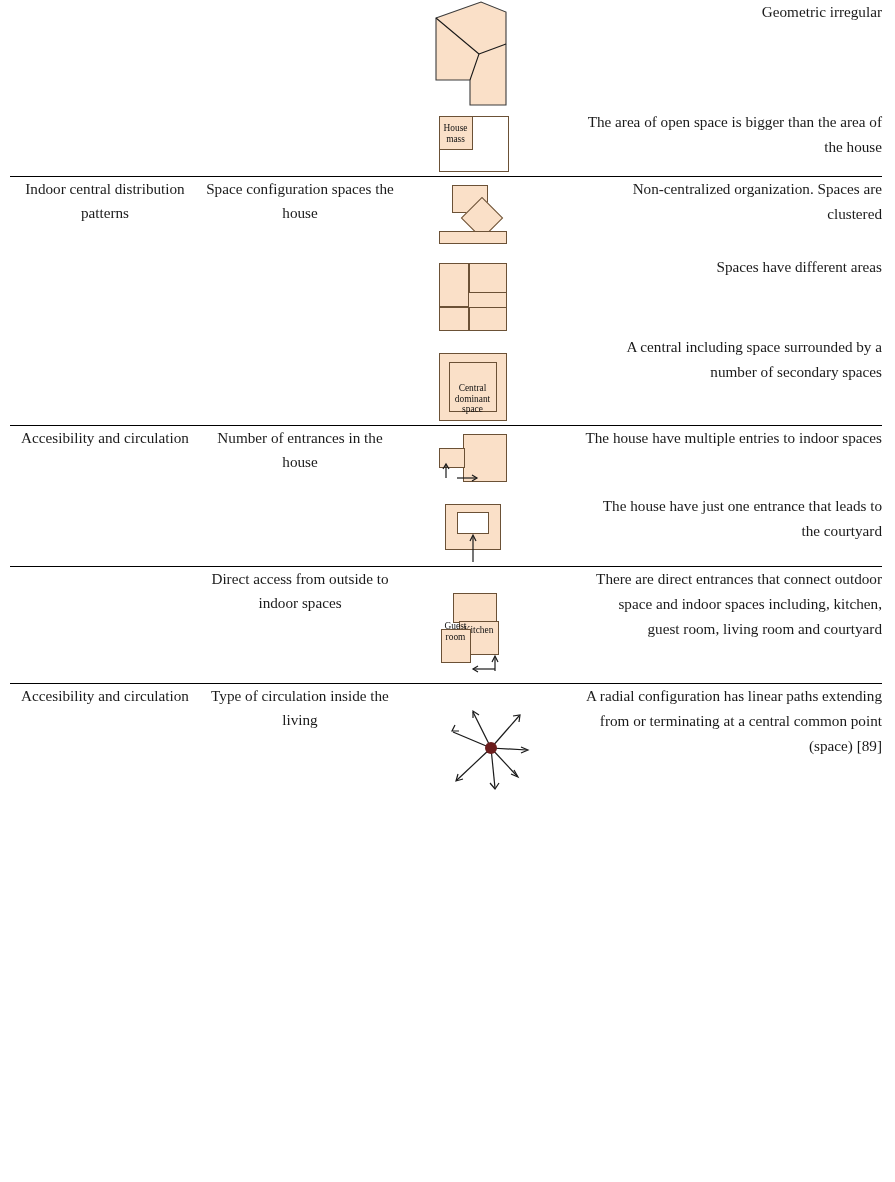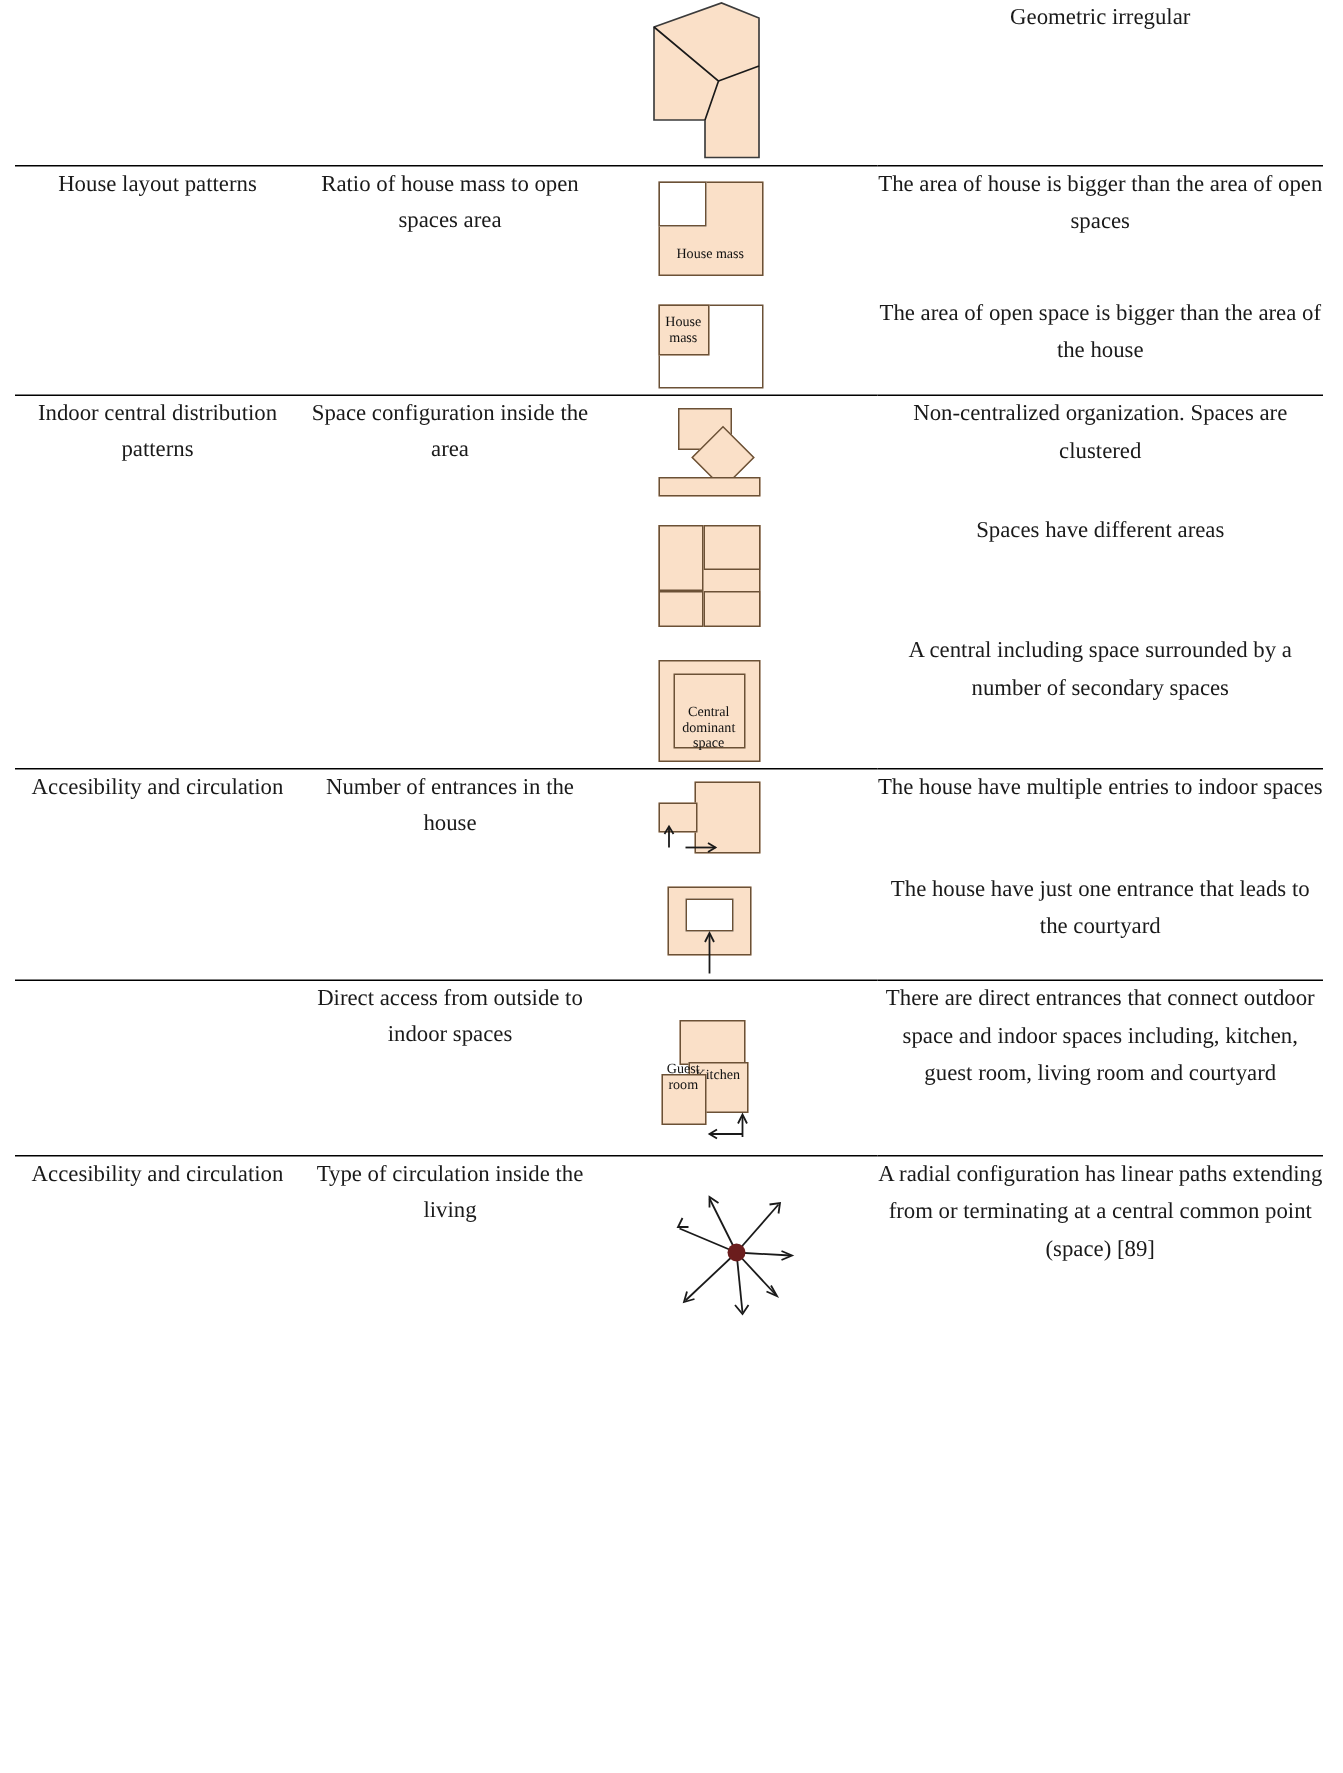--- a/index.html
+++ b/index.html
@@ -37,21 +37,21 @@
     border-top: 1.6px solid #000;
   }
 
   .cat, .crit {
     text-align: center;
     font-size: 15.2px;
     line-height: 1.55;
     padding-top: 8px;
   }
   .desc {
-    text-align: center;
+    text-align: right;
     font-size: 15.2px;
     line-height: 1.63;
     padding: 8px 6px 6px 6px;
   }
   .figcell {
     text-align: center;
   }
 
   
   .fig {
@@ -116,52 +116,40 @@
         <svg width="120" height="110" viewBox="0 0 120 110">
           <polygon class="poly" points="3,18 48,2 73,12 73,105 37,105 37,80 3,80"></polygon>
           <polyline class="arrow-line" points="3,18 46,54 37,80" style="stroke-width:1.1;"></polyline>
           <polyline class="arrow-line" points="46,54 73,44" style="stroke-width:1.1;"></polyline>
         </svg>
       </div>
     </td>
     <td class="desc">Geometric irregular</td>
   </tr>
 
-  <tr class="rule-thick">
-    <td class="cat">House layout patterns</td>
-    <td class="crit">Ratio of house mass to open spaces area</td>
-    <td class="figcell">
-      <div class="fig" style="width:120px;height:78px;margin-top:8px;">
-        <div class="shape" style="left:6px;top:2px;width:70px;height:63px;"></div>
-        <div class="shape white" style="left:6px;top:2px;width:32px;height:30px;"></div>
-        <div class="lbl" style="left:6px;top:46px;width:70px;">House mass</div>
-      </div>
-    </td>
-    <td class="desc">The area of house is bigger than the area of open spaces</td>
-  </tr>
 
   <tr>
     <td class="cat"></td>
     <td class="crit"></td>
     <td class="figcell">
       <div class="fig" style="width:120px;height:62px;margin-top:4px;">
         <div class="shape white" style="left:6px;top:2px;width:70px;height:56px;"></div>
         <div class="shape" style="left:6px;top:2px;width:34px;height:34px;"></div>
         <div class="lbl" style="left:6px;top:9px;width:34px;">
           <span>House</span><br>
           <span>mass</span>
         </div>
       </div>
     </td>
     <td class="desc">The area of open space is bigger than the area of the house</td>
   </tr>
 
   <tr class="rule-thick">
     <td class="cat">Indoor central distribution patterns</td>
-    <td class="crit">Space configuration inside the area</td>
+    <td class="crit">Space configuration spaces the house</td>
     <td class="figcell">
       <div class="fig" style="width:120px;height:70px;margin-top:8px;">
         <div class="shape" style="left:19px;top:0px;width:36px;height:28px;"></div>
         <div class="shape" style="left:34px;top:18px;width:30px;height:30px;transform:rotate(45deg);"></div>
         <div class="shape" style="left:6px;top:46px;width:68px;height:13px;"></div>
       </div>
     </td>
     <td class="desc">Non-centralized organization. Spaces are clustered</td>
   </tr>
 

